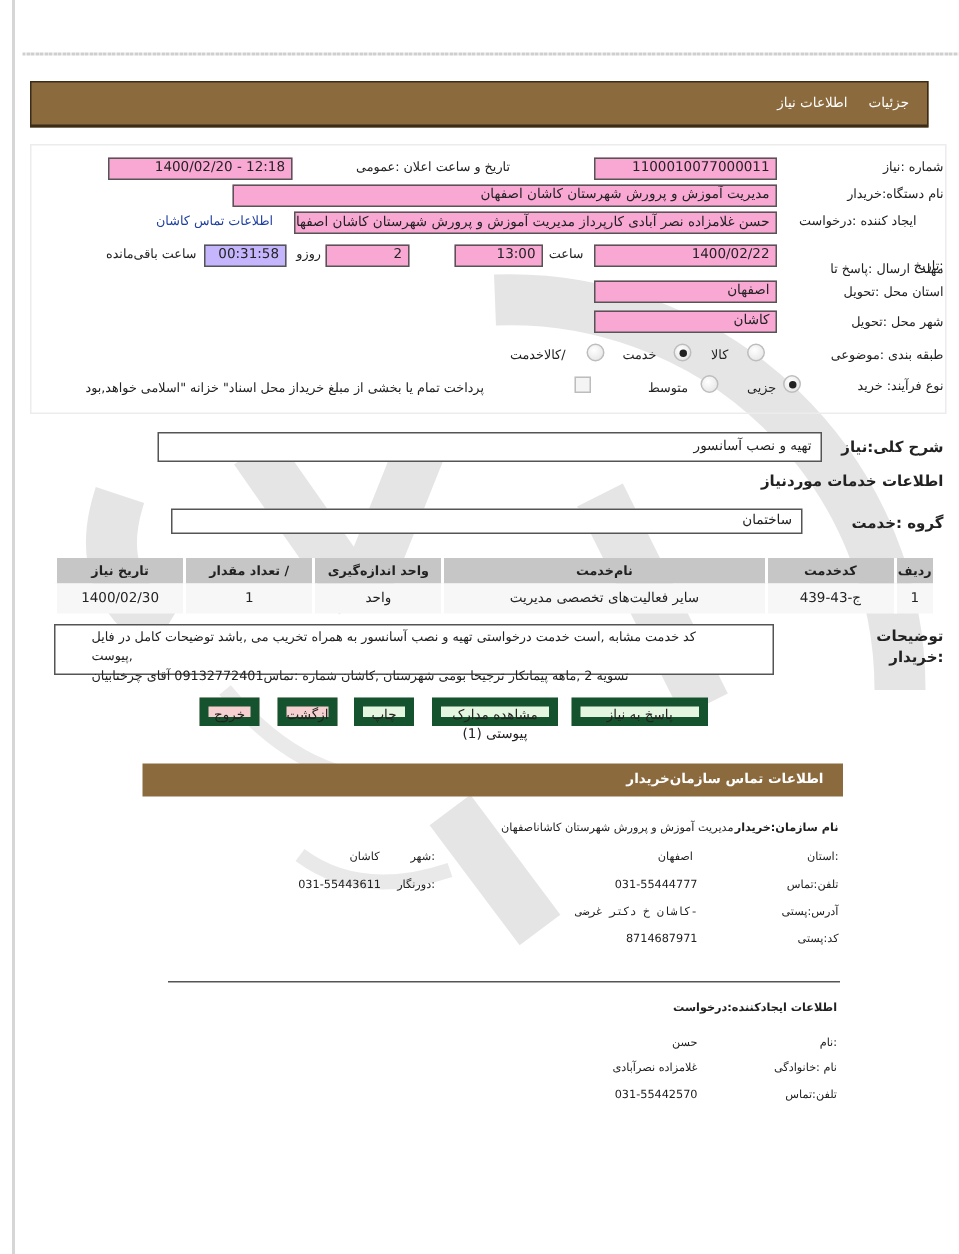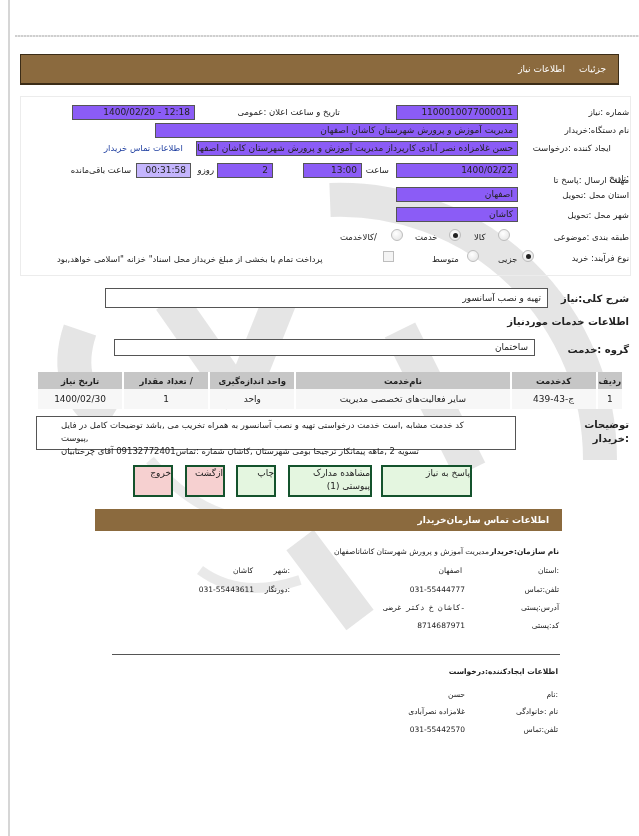--- a/index.html
+++ b/index.html
@@ -23,21 +23,21 @@
     background: #8b6a3e; border: 1px solid #3b2c17; border-bottom-width: 2px;
     display: flex; align-items: center; padding-right: 12px; gap: 14px; z-index: 1;
   }
   .tabbar span { color: #fff; font-size: 9px; }
 
   .card { position: absolute; border: 1px solid #ececec; background: transparent; z-index: 1; }
   .card1 { left: 20px; top: 96px; width: 611px; height: 180px; }
 
   .lbl { position: absolute; font-size: 8.5px; color: #222; white-space: nowrap; }
   .box {
-    position: absolute; border: 1px solid #555; background: #8b5cf6; height: 15px;
+    position: absolute; border: 1px solid #555; background: #f9a8d4; height: 15px;
     font-size: 9px; line-height: 13px; padding: 0 4px; white-space: nowrap; overflow: hidden;
     z-index: 1;
   }
   .box.ltr { direction: ltr; text-align: right; }
   .box.hl { background: #c4b5fd; }
   .link { position: absolute; color: #1f3fa0; font-size: 8.5px; white-space: nowrap; z-index: 1; }
 
   .radio { position: absolute; width: 12px; height: 12px; border-radius: 50%;
     border: 1px solid #bdbdbd; background: radial-gradient(circle at 40% 35%, #ffffff, #e1e1e1); z-index: 1; }
   .radio.on::after { content: ""; position: absolute; left: 3px; top: 3px; width: 5px; height: 5px;
@@ -50,22 +50,22 @@
     font-size: 9px; line-height: 18px; padding: 0 6px; }
 
   table.items { position: absolute; left: 36px; top: 372px; width: 586px; border-collapse: collapse; z-index: 1; }
   table.items th { background: #c6c6c6; color: #222; font-weight: bold; font-size: 8.5px; height: 17px;
     border-left: 2px solid #fff; text-align: center; }
   table.items td { background: #f7f7f7; font-size: 9px; height: 20px; text-align: center; border-left: 2px solid #fff; }
 
   .desc { position: absolute; left: 36px; top: 416px; width: 480px; height: 34px; border: 1px solid #555;
     background: #fff; font-size: 8.5px; line-height: 13px; padding: 2px 24px; z-index: 1; text-align: left; }
 
-  .btn { position: absolute; height: 32px; border: 2px solid #14532d; font-size: 9px; line-height: 13px;
-    z-index: 1; }
+  .btn { position: absolute; height: 19px; border: 6px solid #14532d; font-size: 9px; line-height: 13px;
+    text-align: center; z-index: 1; }
   .btn.green { background: #e4f6e0; }
   .btn.red { background: #f6d0d0; }
 
   .bar2 { position: absolute; left: 95px; top: 509px; width: 467px; height: 22px; background: #8b6a3e;
     color: #fff; font-weight: bold; font-size: 9px; line-height: 22px; padding-right: 13px; z-index: 1; }
 
   .small { position: absolute; font-size: 7.5px; color: #222; white-space: nowrap; z-index: 1; }
   .small.b { font-weight: bold; }
   .small.ltr { direction: ltr; }
 
@@ -102,21 +102,21 @@
 <span class="lbl" style="right:10px; top:107px;">شماره :نیاز</span>
 <div class="box ltr" style="left:396px; top:105px; width:122px;">1100010077000011</div>
 <span class="lbl" style="right:299px; top:107px;">تاریخ و ساعت اعلان :عمومی</span>
 <div class="box ltr" style="left:72px; top:105px; width:123px;">1400/02/20 - 12:18</div>
 
 <span class="lbl" style="right:10px; top:125px;">نام دستگاه:خریدار</span>
 <div class="box" style="left:155px; top:123px; width:363px;">مدیریت آموزش و پرورش شهرستان کاشان اصفهان</div>
 
 <span class="lbl" style="right:28px; top:143px;">ایجاد کننده :درخواست</span>
 <div class="box" style="left:196px; top:141px; width:322px;">حسن غلامزاده نصر آبادی کارپرداز مدیریت آموزش و پرورش شهرستان کاشان اصفهان</div>
-<span class="link" style="left:104px; top:143px;">اطلاعات تماس خریدار</span>
+<span class="link" style="left:104px; top:143px;">اطلاعات تماس کاشان</span>
 
 <span class="lbl" style="right:10px; top:175px;">مهلت ارسال :پاسخ تا</span>
 <span class="lbl" style="right:10px; top:173px;">:تاریخ</span>
 <div class="box ltr" style="left:396px; top:163px; width:122px;">1400/02/22</div>
 <span class="lbl" style="right:250px; top:165px;">ساعت</span>
 <div class="box ltr" style="left:303px; top:163px; width:59px;">13:00</div>
 <div class="box ltr" style="left:217px; top:163px; width:56px;">2</div>
 <span class="lbl" style="right:425px; top:165px;">روزو</span>
 <div class="box ltr hl" style="left:136px; top:163px; width:55px;">00:31:58</div>
 <span class="lbl" style="right:508px; top:165px;">ساعت باقی‌مانده</span>

